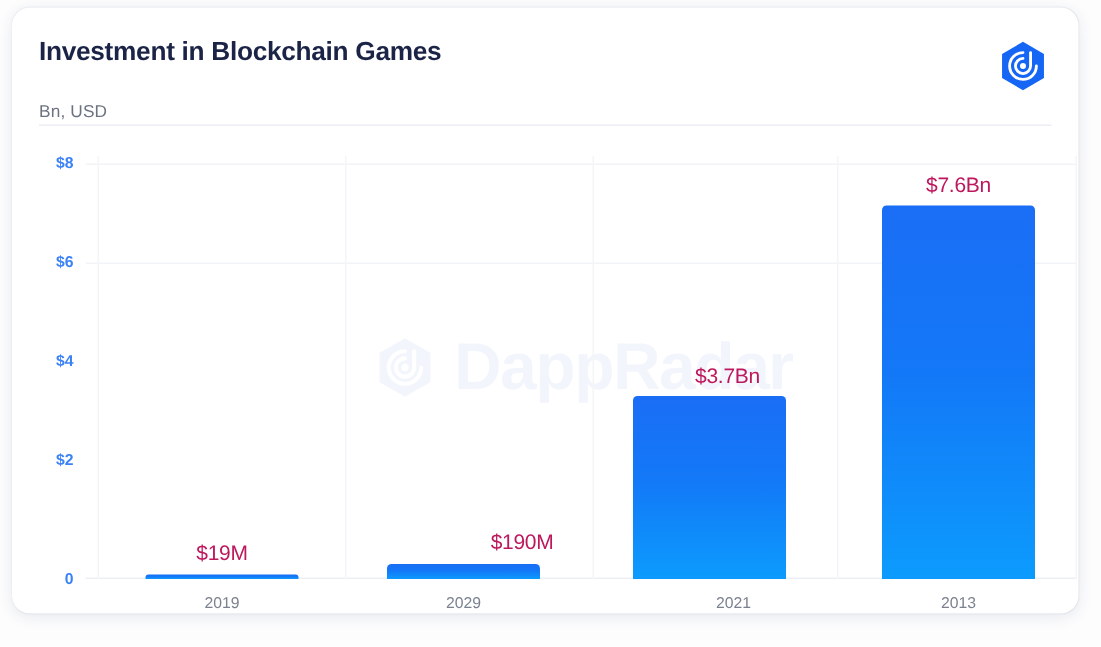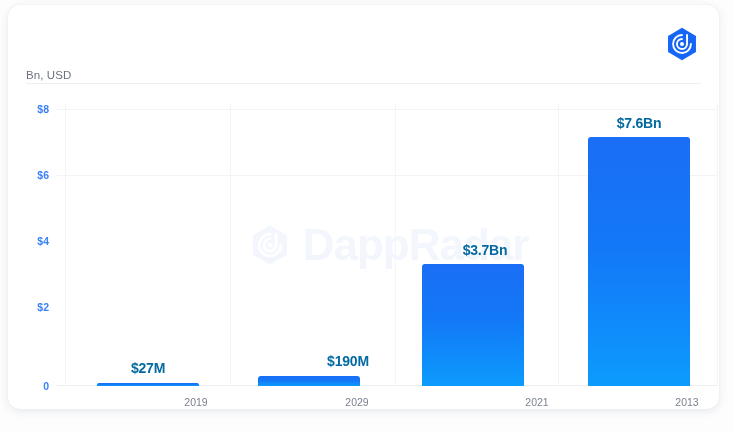--- a/index.html
+++ b/index.html
@@ -80,33 +80,32 @@
   }
   
   .xaxis{
     position:absolute;left:49px;top:383px;width:661px;height:24px;
   }
   .xlabel{
     position:absolute;top:8px;
     font-size:10.5px;color:#7b828f;
     transform:translateX(-50%);
     white-space:nowrap;
-    margin-left:48px;
   }
   
   .bar{
     position:absolute;bottom:0;
     background:linear-gradient(180deg,#1a6ef5 0%,#1378f7 45%,#0c9bfd 100%);
     border-radius:3px 3px 0 0;
   }
   .bar.tiny{border-radius:2px 2px 0 0;}
   .barlabel{
     position:absolute;
-    font-size:14px;font-weight:bold;
-    color:#0369a1;
+    font-size:14px;font-weight:normal;
+    color:#be185d;
     transform:translateX(-50%);
     white-space:nowrap;
     letter-spacing:-.2px;
   }
   
   .watermark{
     position:absolute;
     left:0;top:0;width:661px;height:282px;
     display:flex;align-items:center;justify-content:center;
     pointer-events:none;
@@ -120,20 +119,21 @@
     letter-spacing:-1px;
   }
 </style>
 </head>
 <body>
 
 <div class="page">
   <div class="card">
 
     <div class="header">
+      <div class="title">Investment in Blockchain Games</div>
       <div class="subtitle">Bn, USD</div>
 
       <div class="logo">
         <svg viewBox="0 0 40 40" width="38" height="38" aria-hidden="true">
           <polygon points="20,3 34.7,11.5 34.7,28.5 20,37 5.3,28.5 5.3,11.5" fill="#1566f5"></polygon>
           <g fill="none" stroke="#ffffff" stroke-width="2" stroke-linecap="round">
             <path d="M20 10.6 a9.4 9.4 0 1 0 9.4 9.4"></path>
             <path d="M20 14.7 a5.3 5.3 0 1 0 5.3 5.3 l0 -9.4"></path>
           </g>
           <circle cx="20" cy="20" r="2.1" fill="#ffffff"></circle>
@@ -175,21 +175,21 @@
       <div class="gridline-v" style="left:173px;"></div>
       <div class="gridline-v" style="left:338px;"></div>
       <div class="gridline-v" style="left:501px;"></div>
       <div class="gridline-v" style="left:660px;"></div>
 
       <div class="bar tiny" style="left:40px;width:102px;height:3px;"></div>
       <div class="bar" style="left:201px;width:102px;height:10px;"></div>
       <div class="bar" style="left:365px;width:102px;height:122px;"></div>
       <div class="bar" style="left:531px;width:102px;height:249px;"></div>
 
-      <div class="barlabel" style="left:91px;top:256px;">$27M</div>
+      <div class="barlabel" style="left:91px;top:256px;">$19M</div>
       <div class="barlabel" style="left:252px;top:249px;margin-left:39px;">$190M</div>
       <div class="barlabel" style="left:428px;top:138px;">$3.7Bn</div>
       <div class="barlabel" style="left:582px;top:11px;">$7.6Bn</div>
     </div>
 
     <div class="xaxis">
       <div class="xlabel" style="left:91px;">2019</div>
       <div class="xlabel" style="left:252px;">2029</div>
       <div class="xlabel" style="left:432px;">2021</div>
       <div class="xlabel" style="left:582px;">2013</div>

